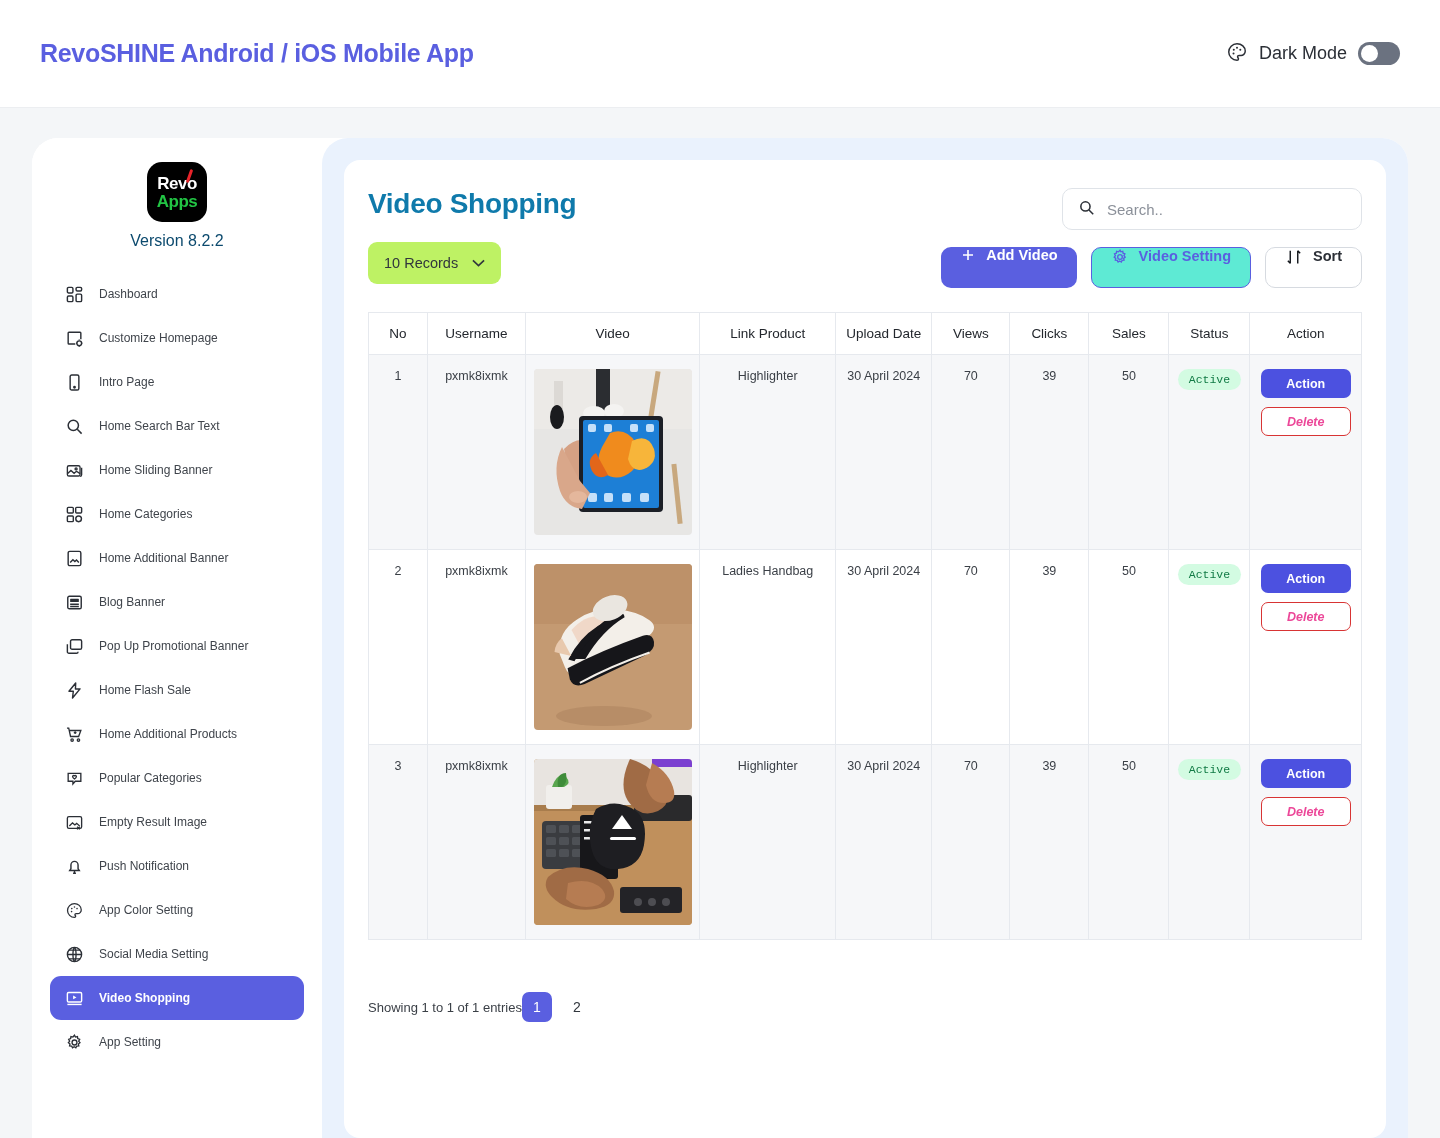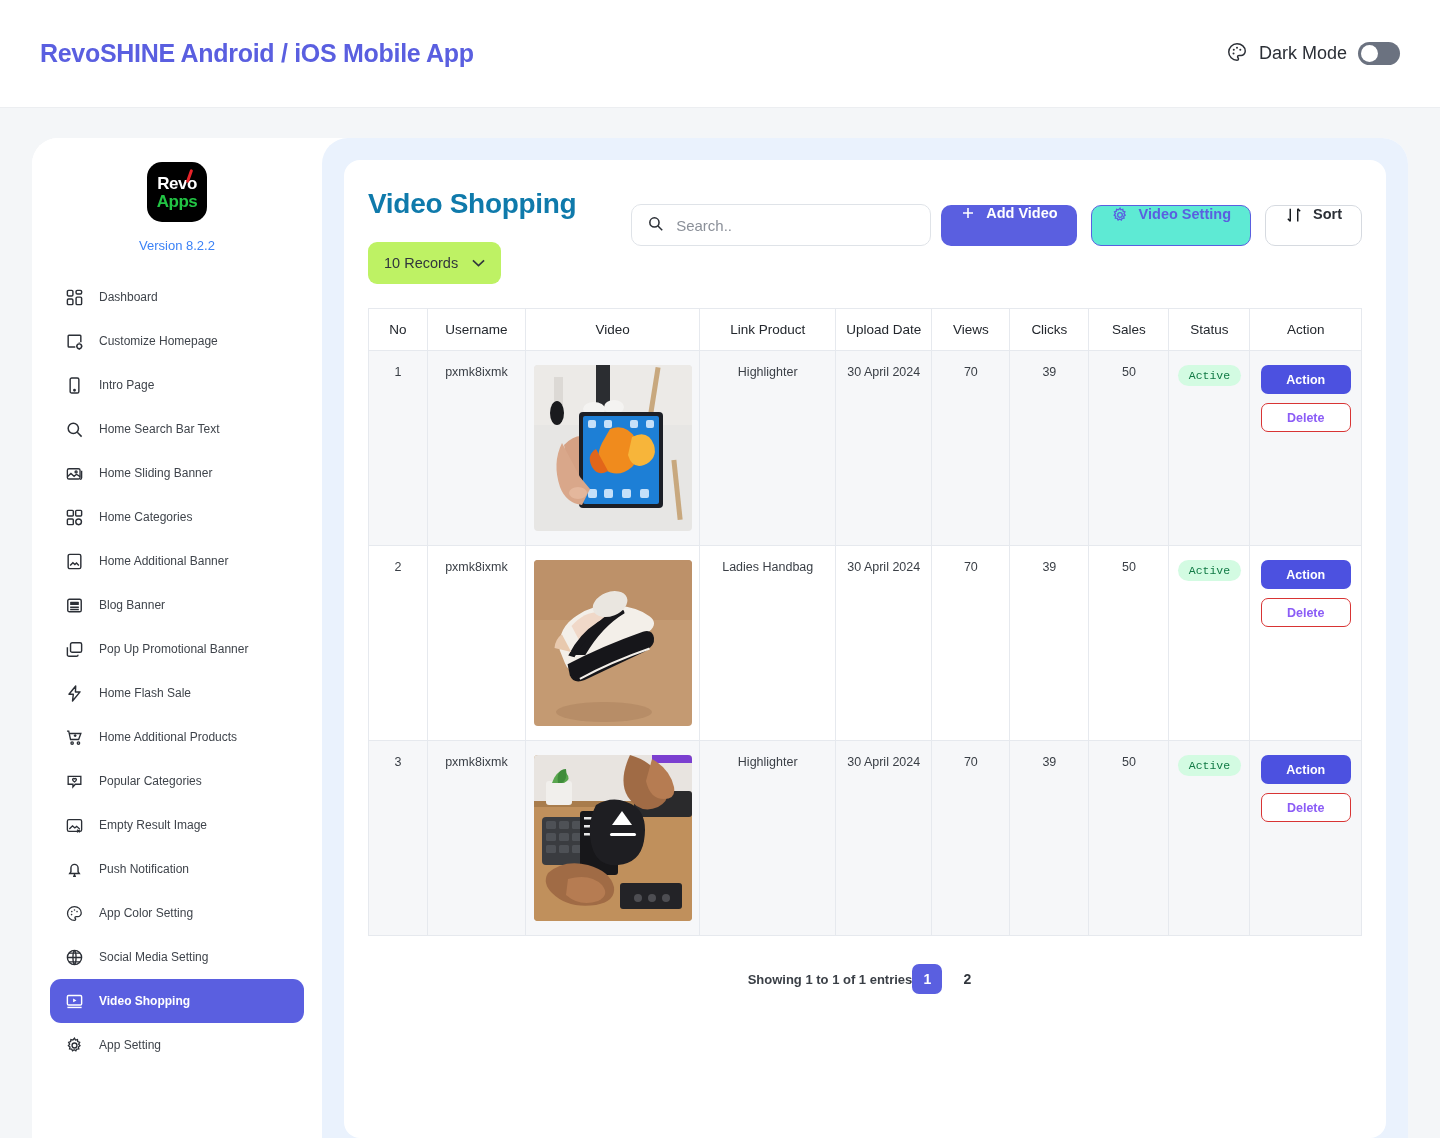--- a/index.html
+++ b/index.html
@@ -92,23 +92,23 @@
     position: absolute;
     top: 7px; right: 16px;
     width: 3px; height: 14px;
     background: #e8232a;
     transform: rotate(20deg);
     border-radius: 2px;
   }
   .logo .l1 { color: #ffffff; font-size: 17px; font-weight: bold; letter-spacing: -0.5px; }
   .logo .l2 { color: #22c544; font-size: 17px; font-weight: bold; letter-spacing: -0.5px; margin-top: 1px; }
   .version {
-    margin-top: 16px;
-    font-size: 13px;
-    color: #3b82f6;
+    margin-top: 10px;
+    font-size: 16px;
+    color: #0c4a6e;
   }
   .nav { padding: 0 18px; }
   .nav-item {
     display: flex;
     align-items: center;
     gap: 15px;
     height: 44px;
     padding: 0 14px;
     border-radius: 11px;
     margin-bottom: 0px;
@@ -161,21 +161,21 @@
     gap: 14px;
     height: 42px;
     padding: 0 16px;
     background: #bef264;
     border-radius: 9px;
     font-size: 14.5px;
     color: #31363d;
     cursor: pointer;
   }
   .chev { width: 13px; height: 8px; display: block; }
-  .head-right { display: flex; flex-direction: row; align-items: flex-end; gap: 10px; }
+  .head-right { display: flex; flex-direction: column; align-items: flex-end; }
   .search-box {
     width: 300px; height: 42px;
     border: 1px solid #dfe3e8;
     border-radius: 10px;
     display: flex;
     align-items: center;
     gap: 12px;
     padding: 0 15px;
     background: #fff;
   }
@@ -251,29 +251,28 @@
   .act-wrap { display: flex; flex-direction: column; align-items: center; gap: 9px; }
   .act-btn {
     width: 90px; height: 29px;
     border-radius: 7px;
     font-size: 12.5px;
     font-weight: bold;
     display: flex; align-items: center; justify-content: center;
     cursor: pointer;
   }
   .act-action { background: #4c51e0; color: #fff; }
-  .act-delete { background: #fff; color: #8b5cf6; border: 1px solid #d83434; }
+  .act-delete { background: #fff; color: #ec4899; border: 1px solid #d83434; font-style: italic; }
 
   
   .table-foot {
     display: flex;
-    justify-content: center;
+    justify-content: flex-start;
     align-items: center;
-    margin-top: 28px;
-    font-weight: bold;
+    margin-top: 52px;
   }
   .showing { font-size: 13px; color: #3a3f46; }
   .pager { display: flex; align-items: center; gap: 10px; }
   .pg {
     min-width: 30px; height: 30px;
     border-radius: 7px;
     display: flex; align-items: center; justify-content: center;
     font-size: 14px;
     color: #31363d;
     cursor: pointer;

